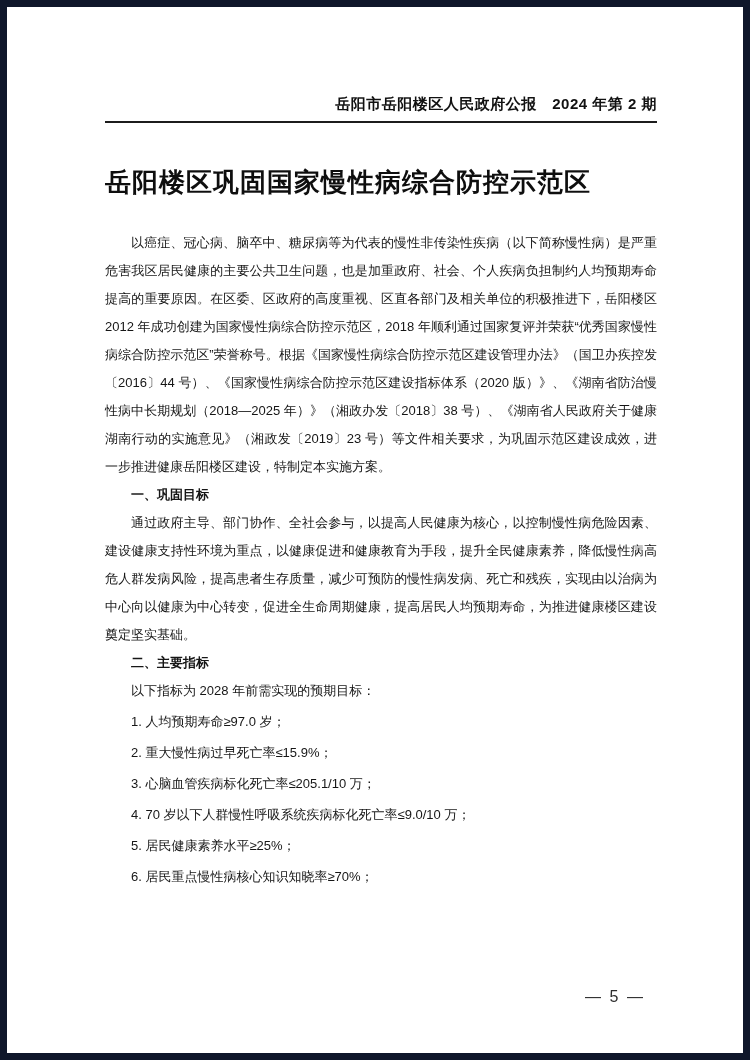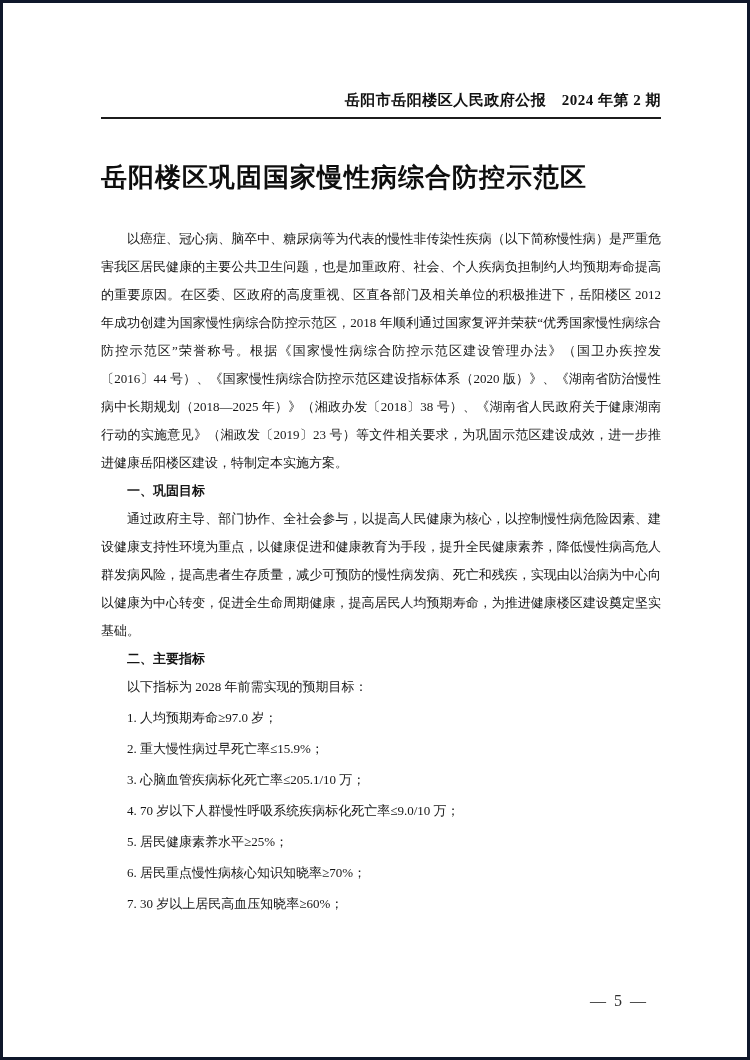--- a/index.html
+++ b/index.html
@@ -6,22 +6,22 @@
     margin: 0;
     padding: 0;
     background: #ffffff;
   }
   .page {
     position: relative;
     width: 750px;
     height: 1060px;
     box-sizing: border-box;
     background: #ffffff;
-    border: 3px solid #0f172a;
-    font-family: Liberation Serif, serif;
+    border: 7px solid #0f172a;
+    font-family: Liberation Sans, sans-serif;
     color: #141414;
     overflow: hidden;
     padding-left: 26px;
   }
   .content {
     position: absolute;
     left: 98px;
     right: 86px;
     top: 0;
   }
@@ -101,18 +101,17 @@
       <p class="section-heading">二、主要指标</p>
 
       <p>以下指标为 2028 年前需实现的预期目标：</p>
 
       <p class="indicator">1. 人均预期寿命≥97.0 岁；</p>
       <p class="indicator">2. 重大慢性病过早死亡率≤15.9%；</p>
       <p class="indicator">3. 心脑血管疾病标化死亡率≤205.1/10 万；</p>
       <p class="indicator">4. 70 岁以下人群慢性呼吸系统疾病标化死亡率≤9.0/10 万；</p>
       <p class="indicator">5. 居民健康素养水平≥25%；</p>
       <p class="indicator">6. 居民重点慢性病核心知识知晓率≥70%；</p>
-      <p class="indicator">7. 30 岁以上居民高血压知晓率≥60%；</p>
     </div>
   </div>
 
   <div class="page-number">— 5 —</div>
 </div>
 
 </body></html>

